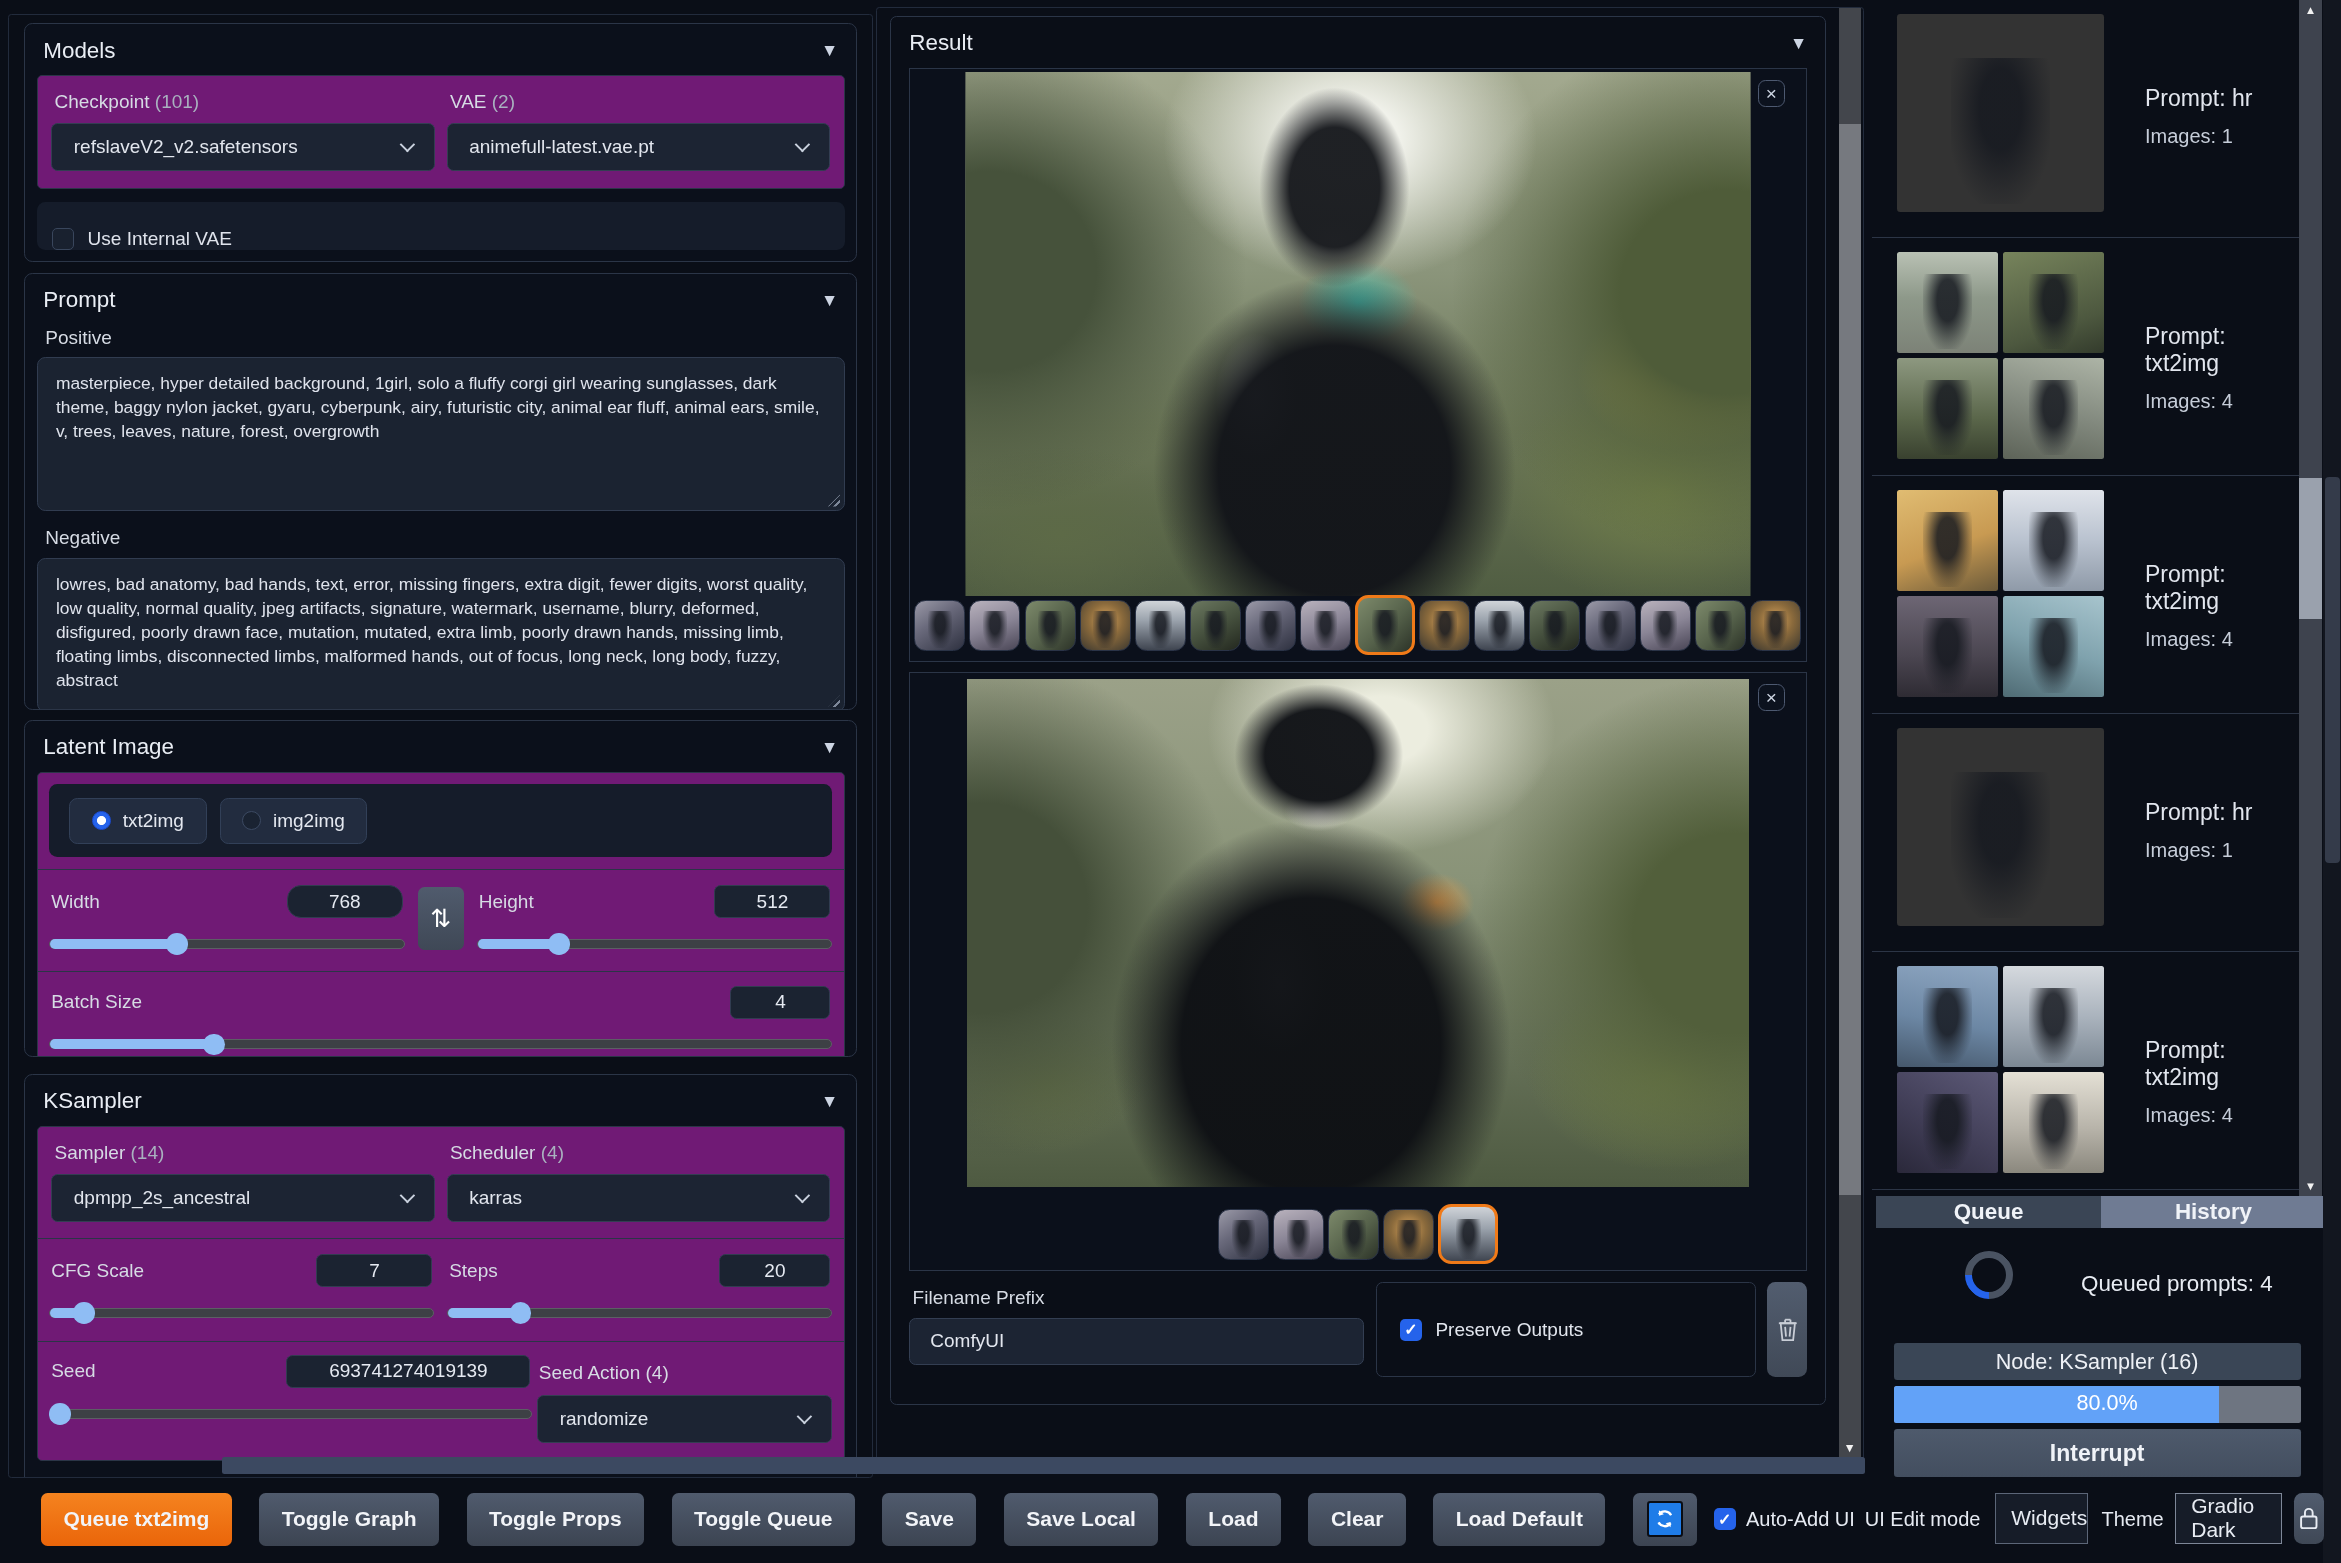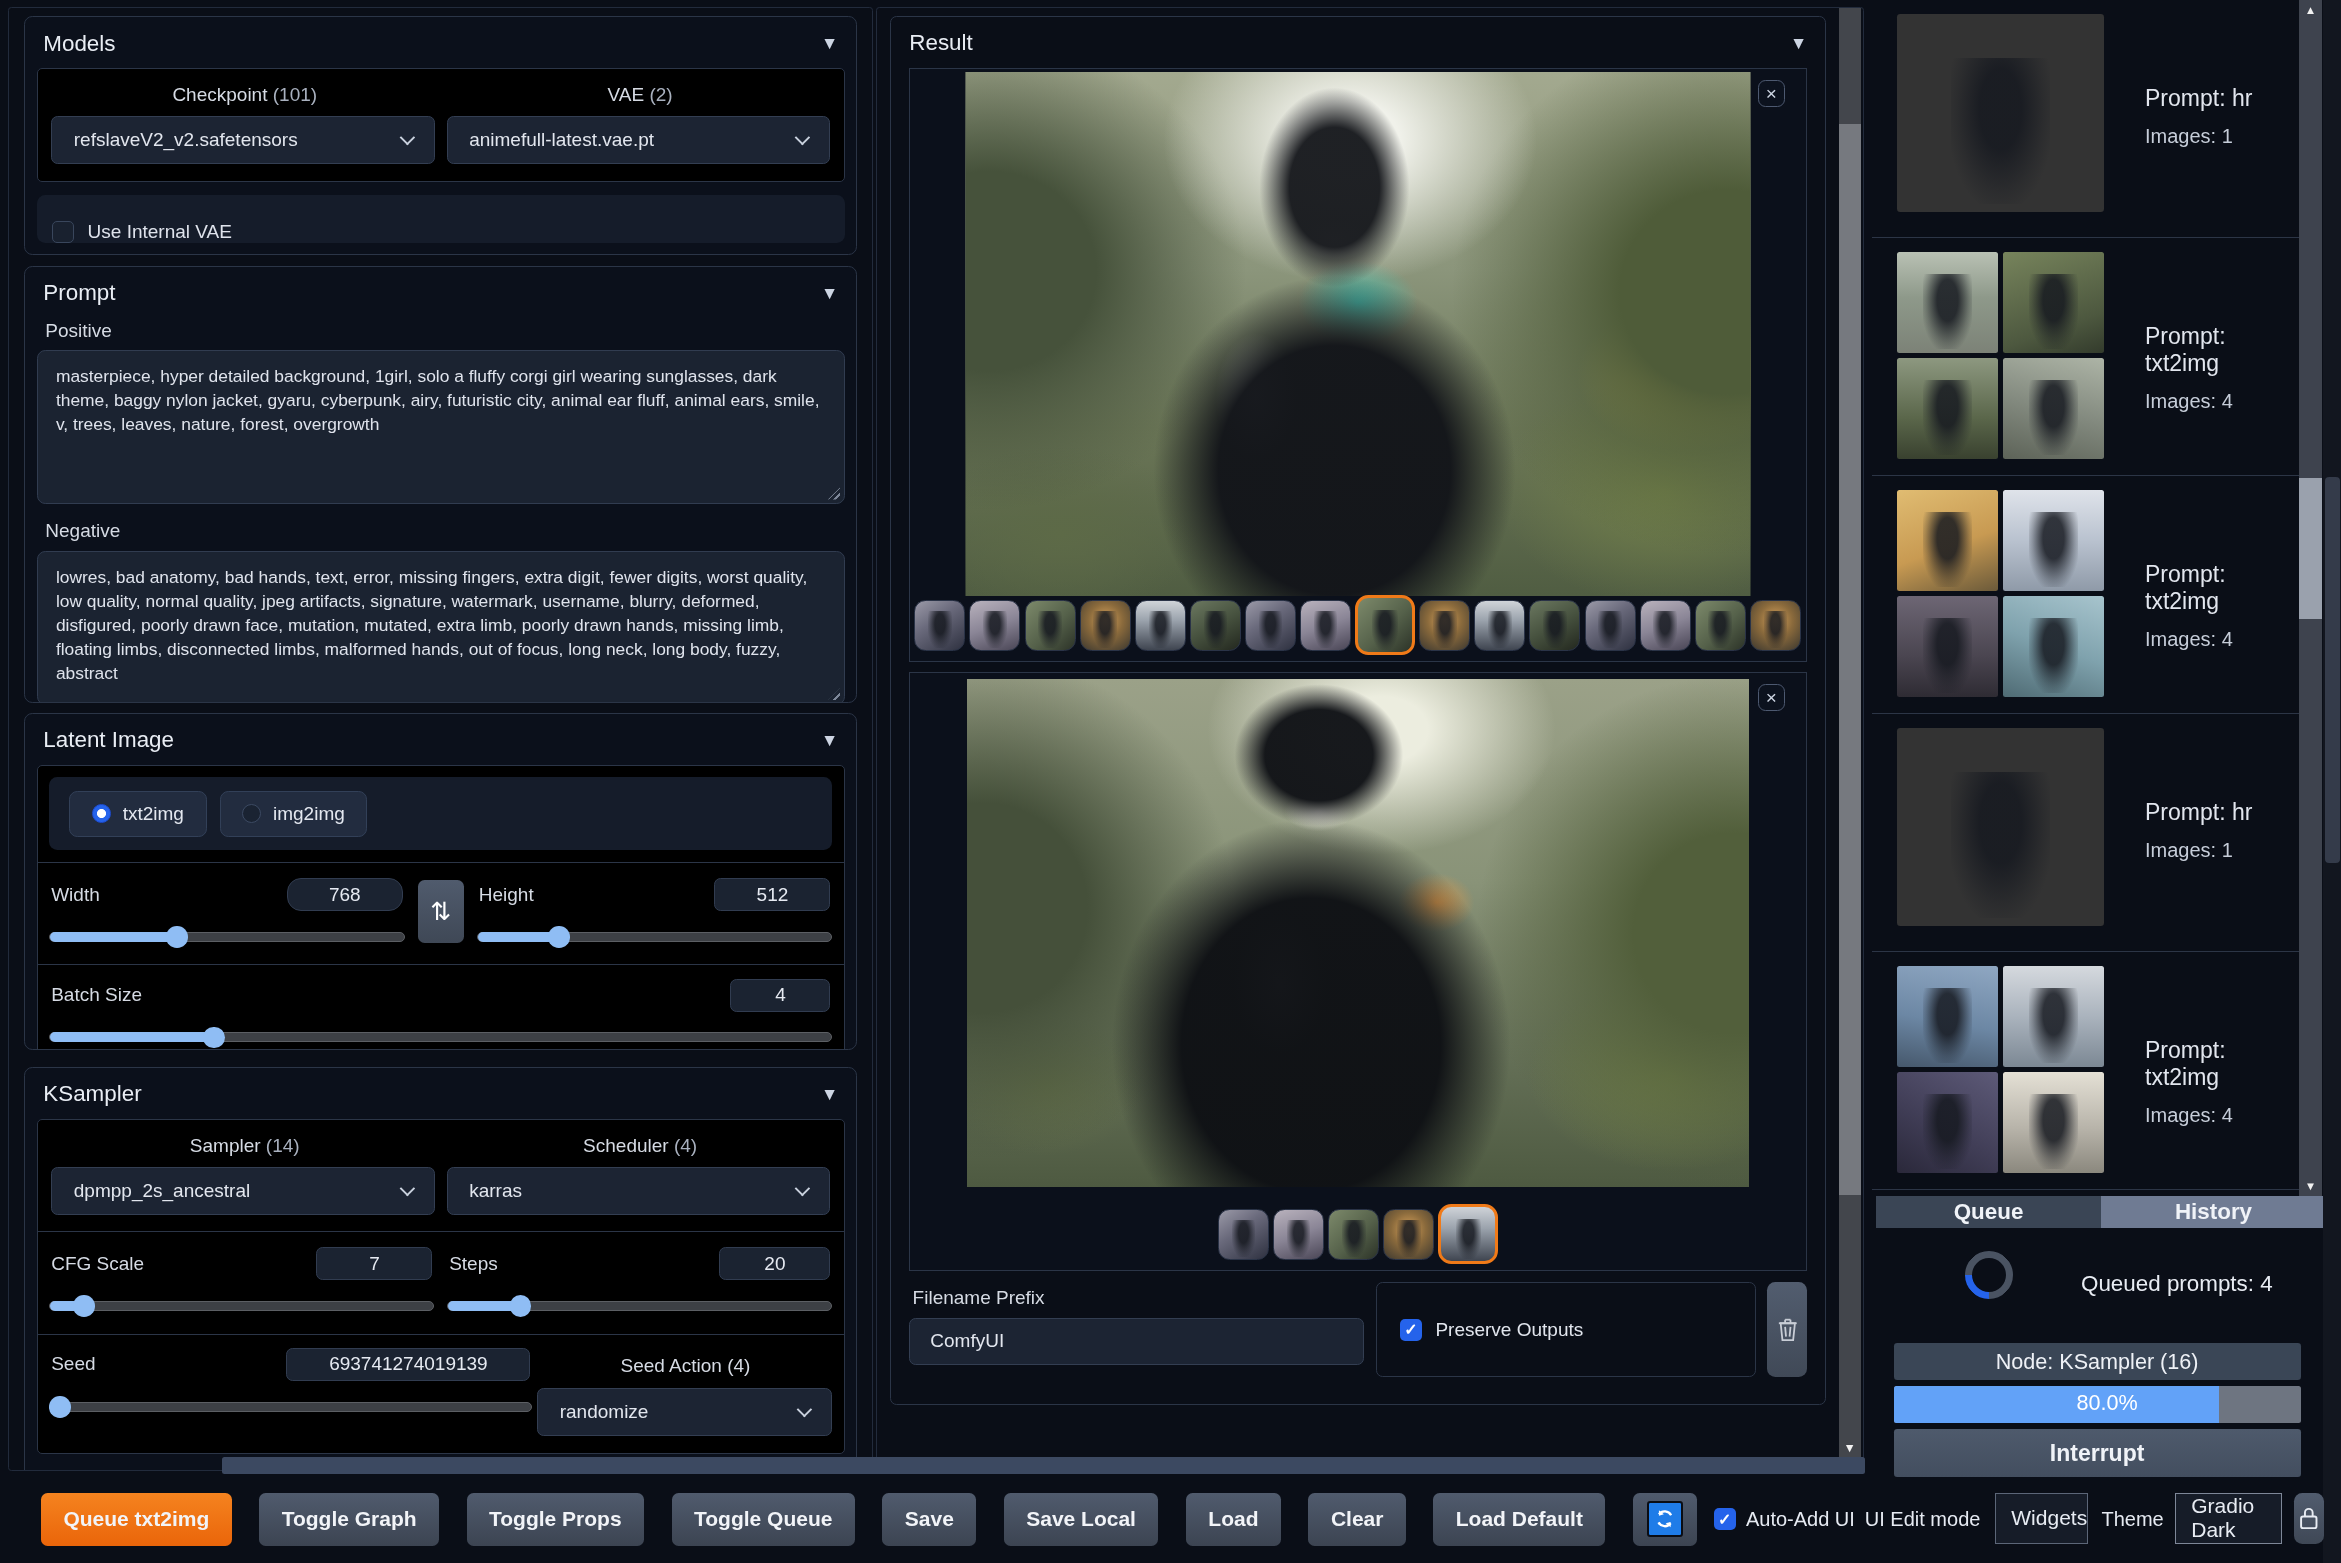--- a/index.html
+++ b/index.html
@@ -4,41 +4,41 @@
 <style>
   html,body{margin:0;padding:0;background:#0a0e17;}
   *{box-sizing:border-box;font-family:"Liberation Sans",sans-serif;}
   .app{position:relative;width:2342px;height:1564px;background:#0a0e17;overflow:hidden;color:#e4e8f0;}
 
   
   .panel{position:absolute;left:15px;right:15px;border:0.8px solid #2b3547;border-radius:8.3px;background:#0b101b;overflow:hidden;}
   .panel-head{display:flex;justify-content:space-between;align-items:center;padding:13.3px 18px 8.3px 18px;}
   .panel-title{font-size:22.4px;color:#e9edf4;}
   .tri{font-size:17.4px;color:#cdd5e3;}
-  .groupbox{margin:3.3px 11.6px 0 11.6px;border:0.8px solid #2b3547;border-radius:5px;background:#000000;text-align:center;}
+  .groupbox{margin:3.3px 11.6px 0 11.6px;border:0.8px solid #2b3547;border-radius:5px;background:#701a75;}
   .grow{display:grid;grid-template-columns:1fr 1fr;gap:11.6px;padding:13.3px 13.3px 16.6px 13.3px;}
   .field .label{font-size:19px;color:#d6dbe4;margin:1.7px 0 10px 3.3px;}
   .field .label .cnt{color:#a9b1bf;}
   .select{position:relative;height:48px;background:#1c2433;border:0.8px solid #333e52;border-radius:6.6px;display:flex;align-items:center;padding:0 43px 0 21.6px;font-size:19px;color:#e2e6ee;cursor:pointer;}
   .chev{position:absolute;right:21.6px;top:15px;width:10.8px;height:10.8px;border-right:2.5px solid #c9d1de;border-bottom:2.5px solid #c9d1de;transform:rotate(45deg);}
   .checkrow{margin:13.3px 11.6px 0 11.6px;height:48px;background:#151c2a;border-radius:8.3px;display:flex;align-items:flex-end;gap:13.3px;padding-left:15px;font-size:19px;color:#dfe3ec;}
   .cb{width:22.4px;height:22.4px;border-radius:5px;display:flex;align-items:center;justify-content:center;flex:none;}
   .cb.off{background:#19212f;border:1.7px solid #39465c;}
   .cb.on{background:#2563eb;color:#fff;font-size:16px;font-weight:bold;}
   .divider{border-top:0.8px solid #2b3547;margin:0;}
 
   
   .slider{position:relative;height:21.6px;cursor:pointer;}
   .slider .track{position:absolute;left:0;right:0;top:5.8px;height:10px;background:#3d4045;border:0.8px solid #5c5f64;border-radius:5.8px;}
   .slider .fill{position:absolute;left:0.8px;top:5.8px;height:10px;background:#8fbdf4;border-radius:5.8px;}
   .slider .knob{position:absolute;top:0;width:21.6px;height:21.6px;border-radius:50%;background:#8fbdf4;}
   .numbox{height:33px;background:#1b2331;border:0.8px solid #313c50;border-radius:6.6px;display:flex;align-items:center;justify-content:center;font-size:19px;color:#e6eaf2;}
 
   
-  .col-left{position:absolute;left:8.3px;top:7px;width:865px;height:1464px;border:0.8px solid #222b3c;border-radius:3.3px;overflow:hidden;}
+  .col-left{position:absolute;left:8.3px;top:14px;width:865px;height:1464px;border:0.8px solid #222b3c;border-radius:3.3px;overflow:hidden;}
   .sec-models{top:8.3px;height:239px;}
   .sec-prompt{top:258px;height:437px;}
   .sec-latent{top:705px;height:337px;}
   .sec-ksampler{top:1059px;height:432px;}
 
   .plabel{font-size:19px;color:#d6dbe4;margin:5px 0 8.3px 20px;}
   .textarea{position:relative;margin:0 11.6px;height:154px;background:#1b2331;border:0.8px solid #313c50;border-radius:8.3px;padding:13.3px 18px;font-size:17.4px;line-height:24px;color:#dfe3ec;overflow:hidden;}
   .textarea::after{content:'';position:absolute;right:3.3px;bottom:3.3px;width:12.4px;height:12.4px;background:repeating-linear-gradient(-45deg,transparent 0 3.3px,#7d8798 3.3px 5px);clip-path:polygon(100% 0,100% 100%,0 100%);}
 
   .radio-wrap{margin:11.6px;background:#151c2a;border-radius:8.3px;height:73px;display:flex;align-items:center;gap:13.3px;padding-left:20px;}

